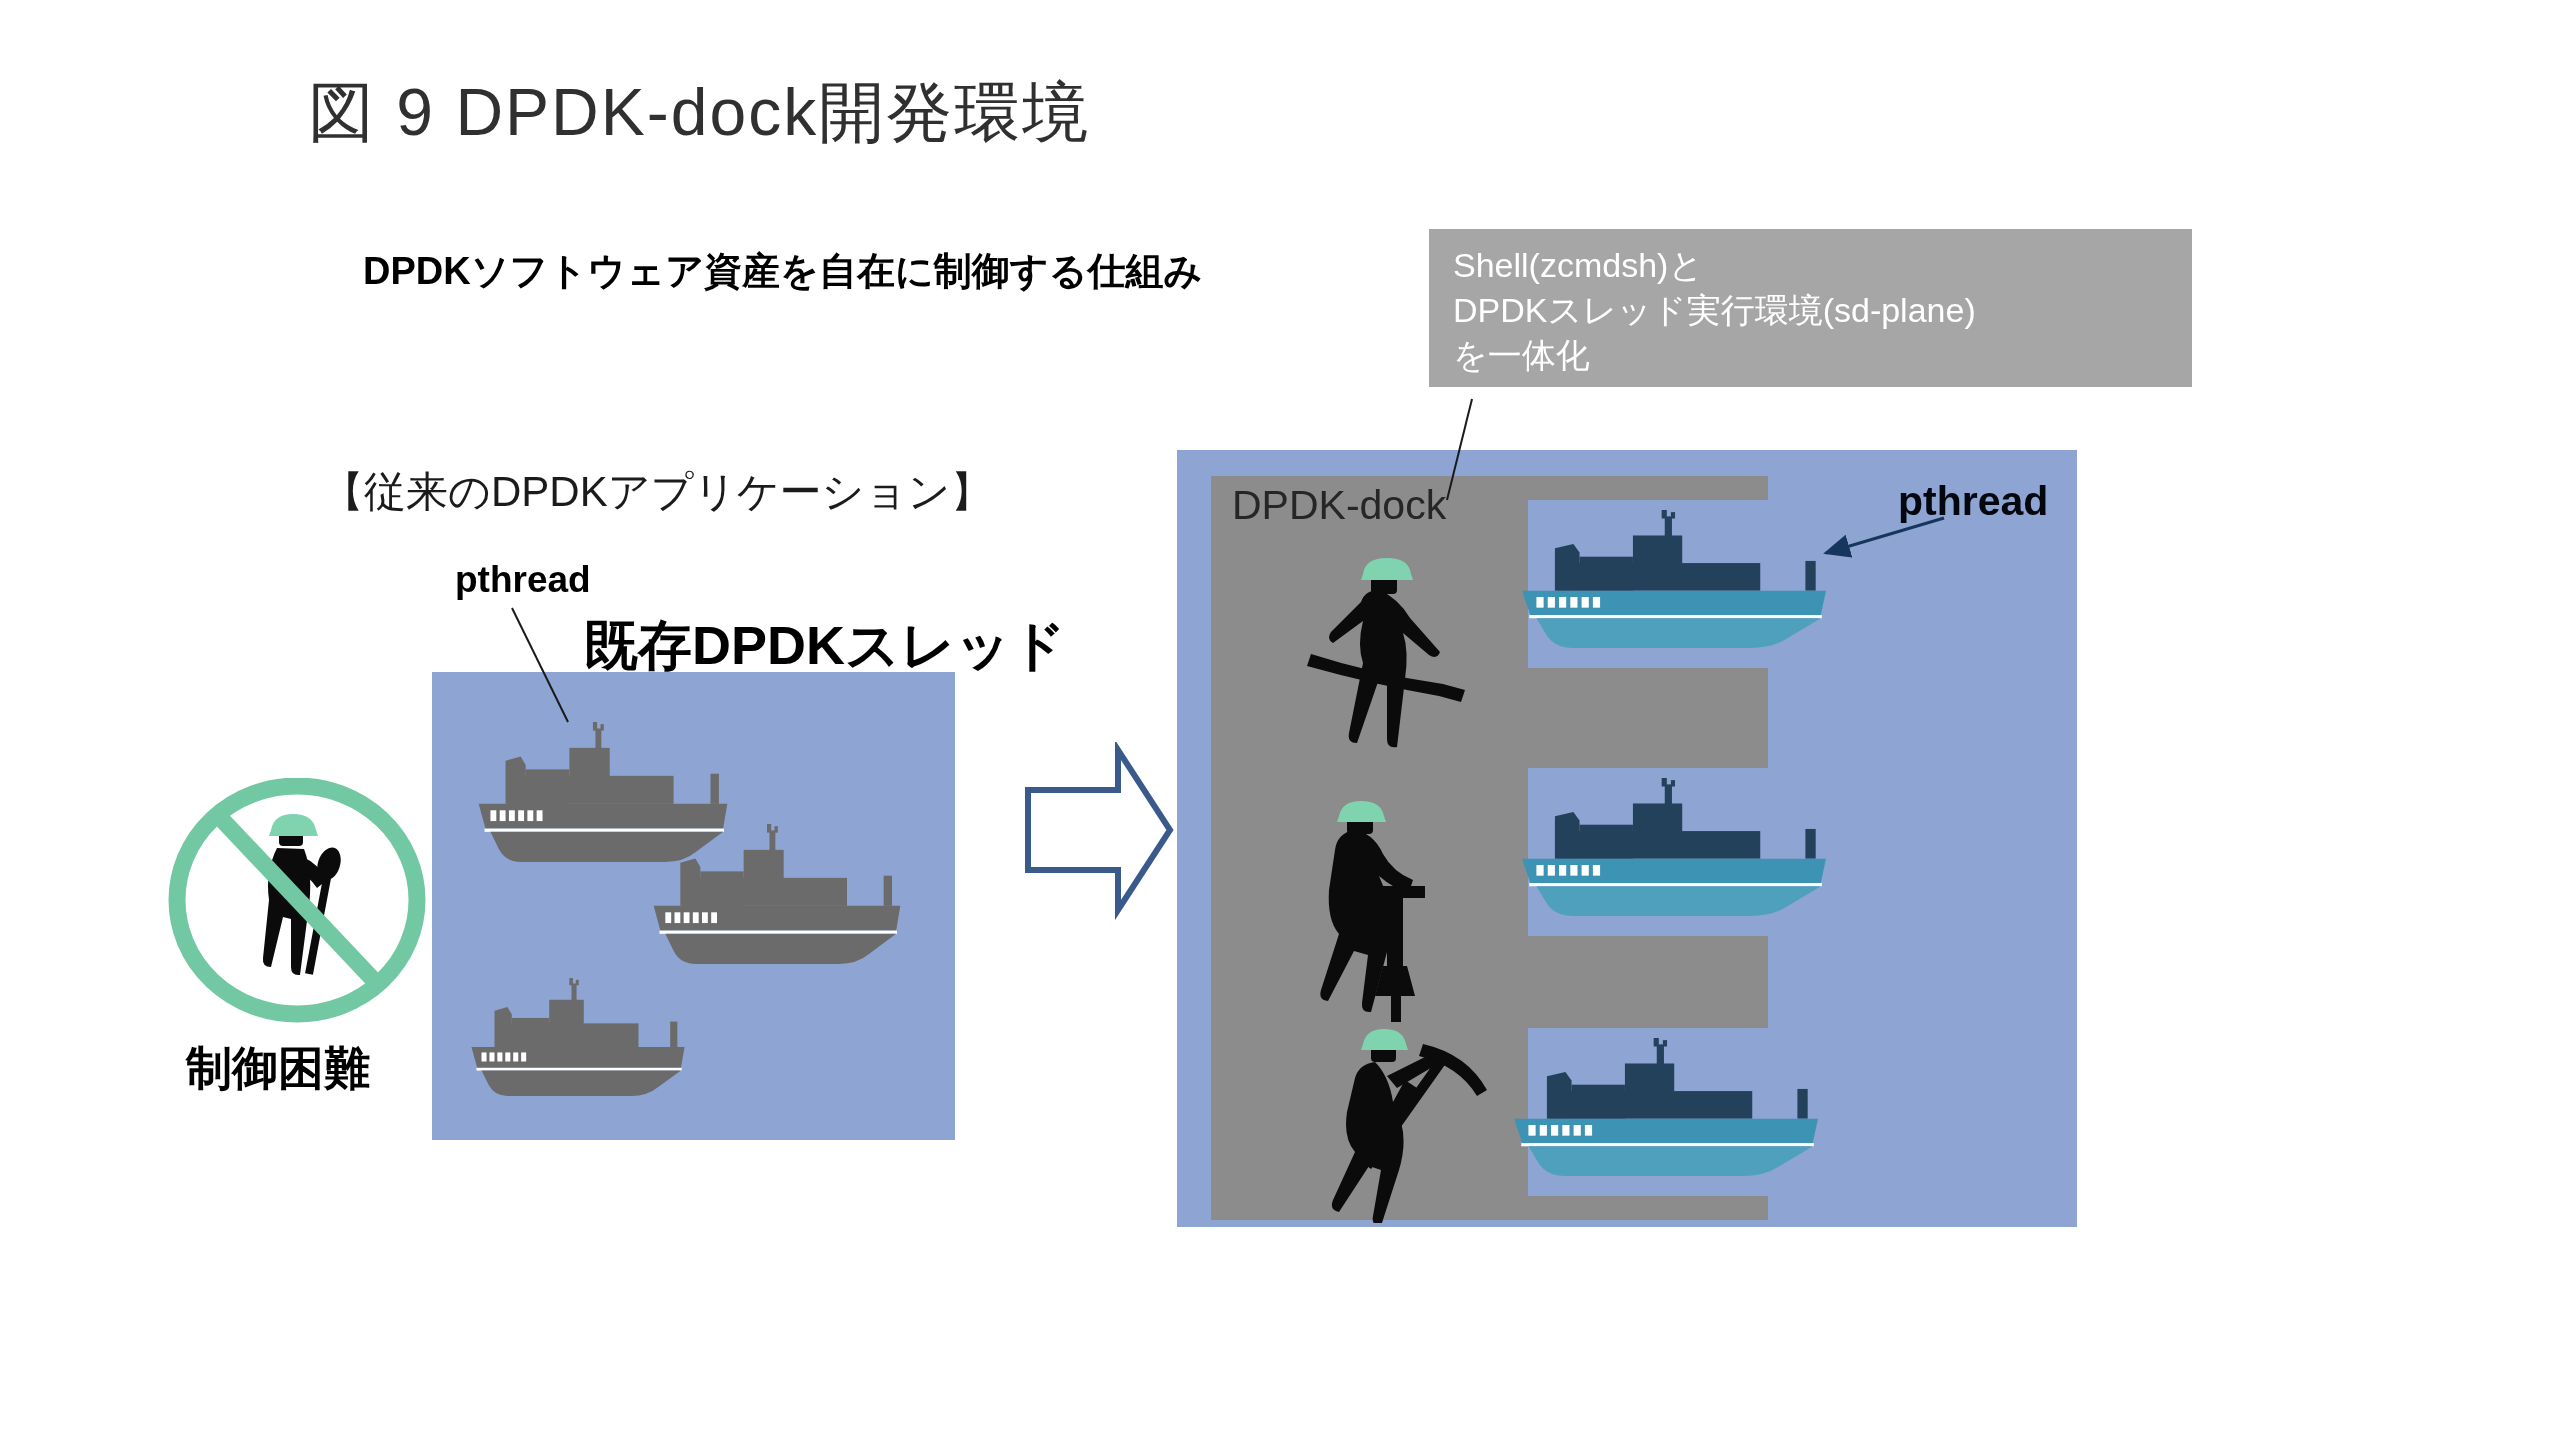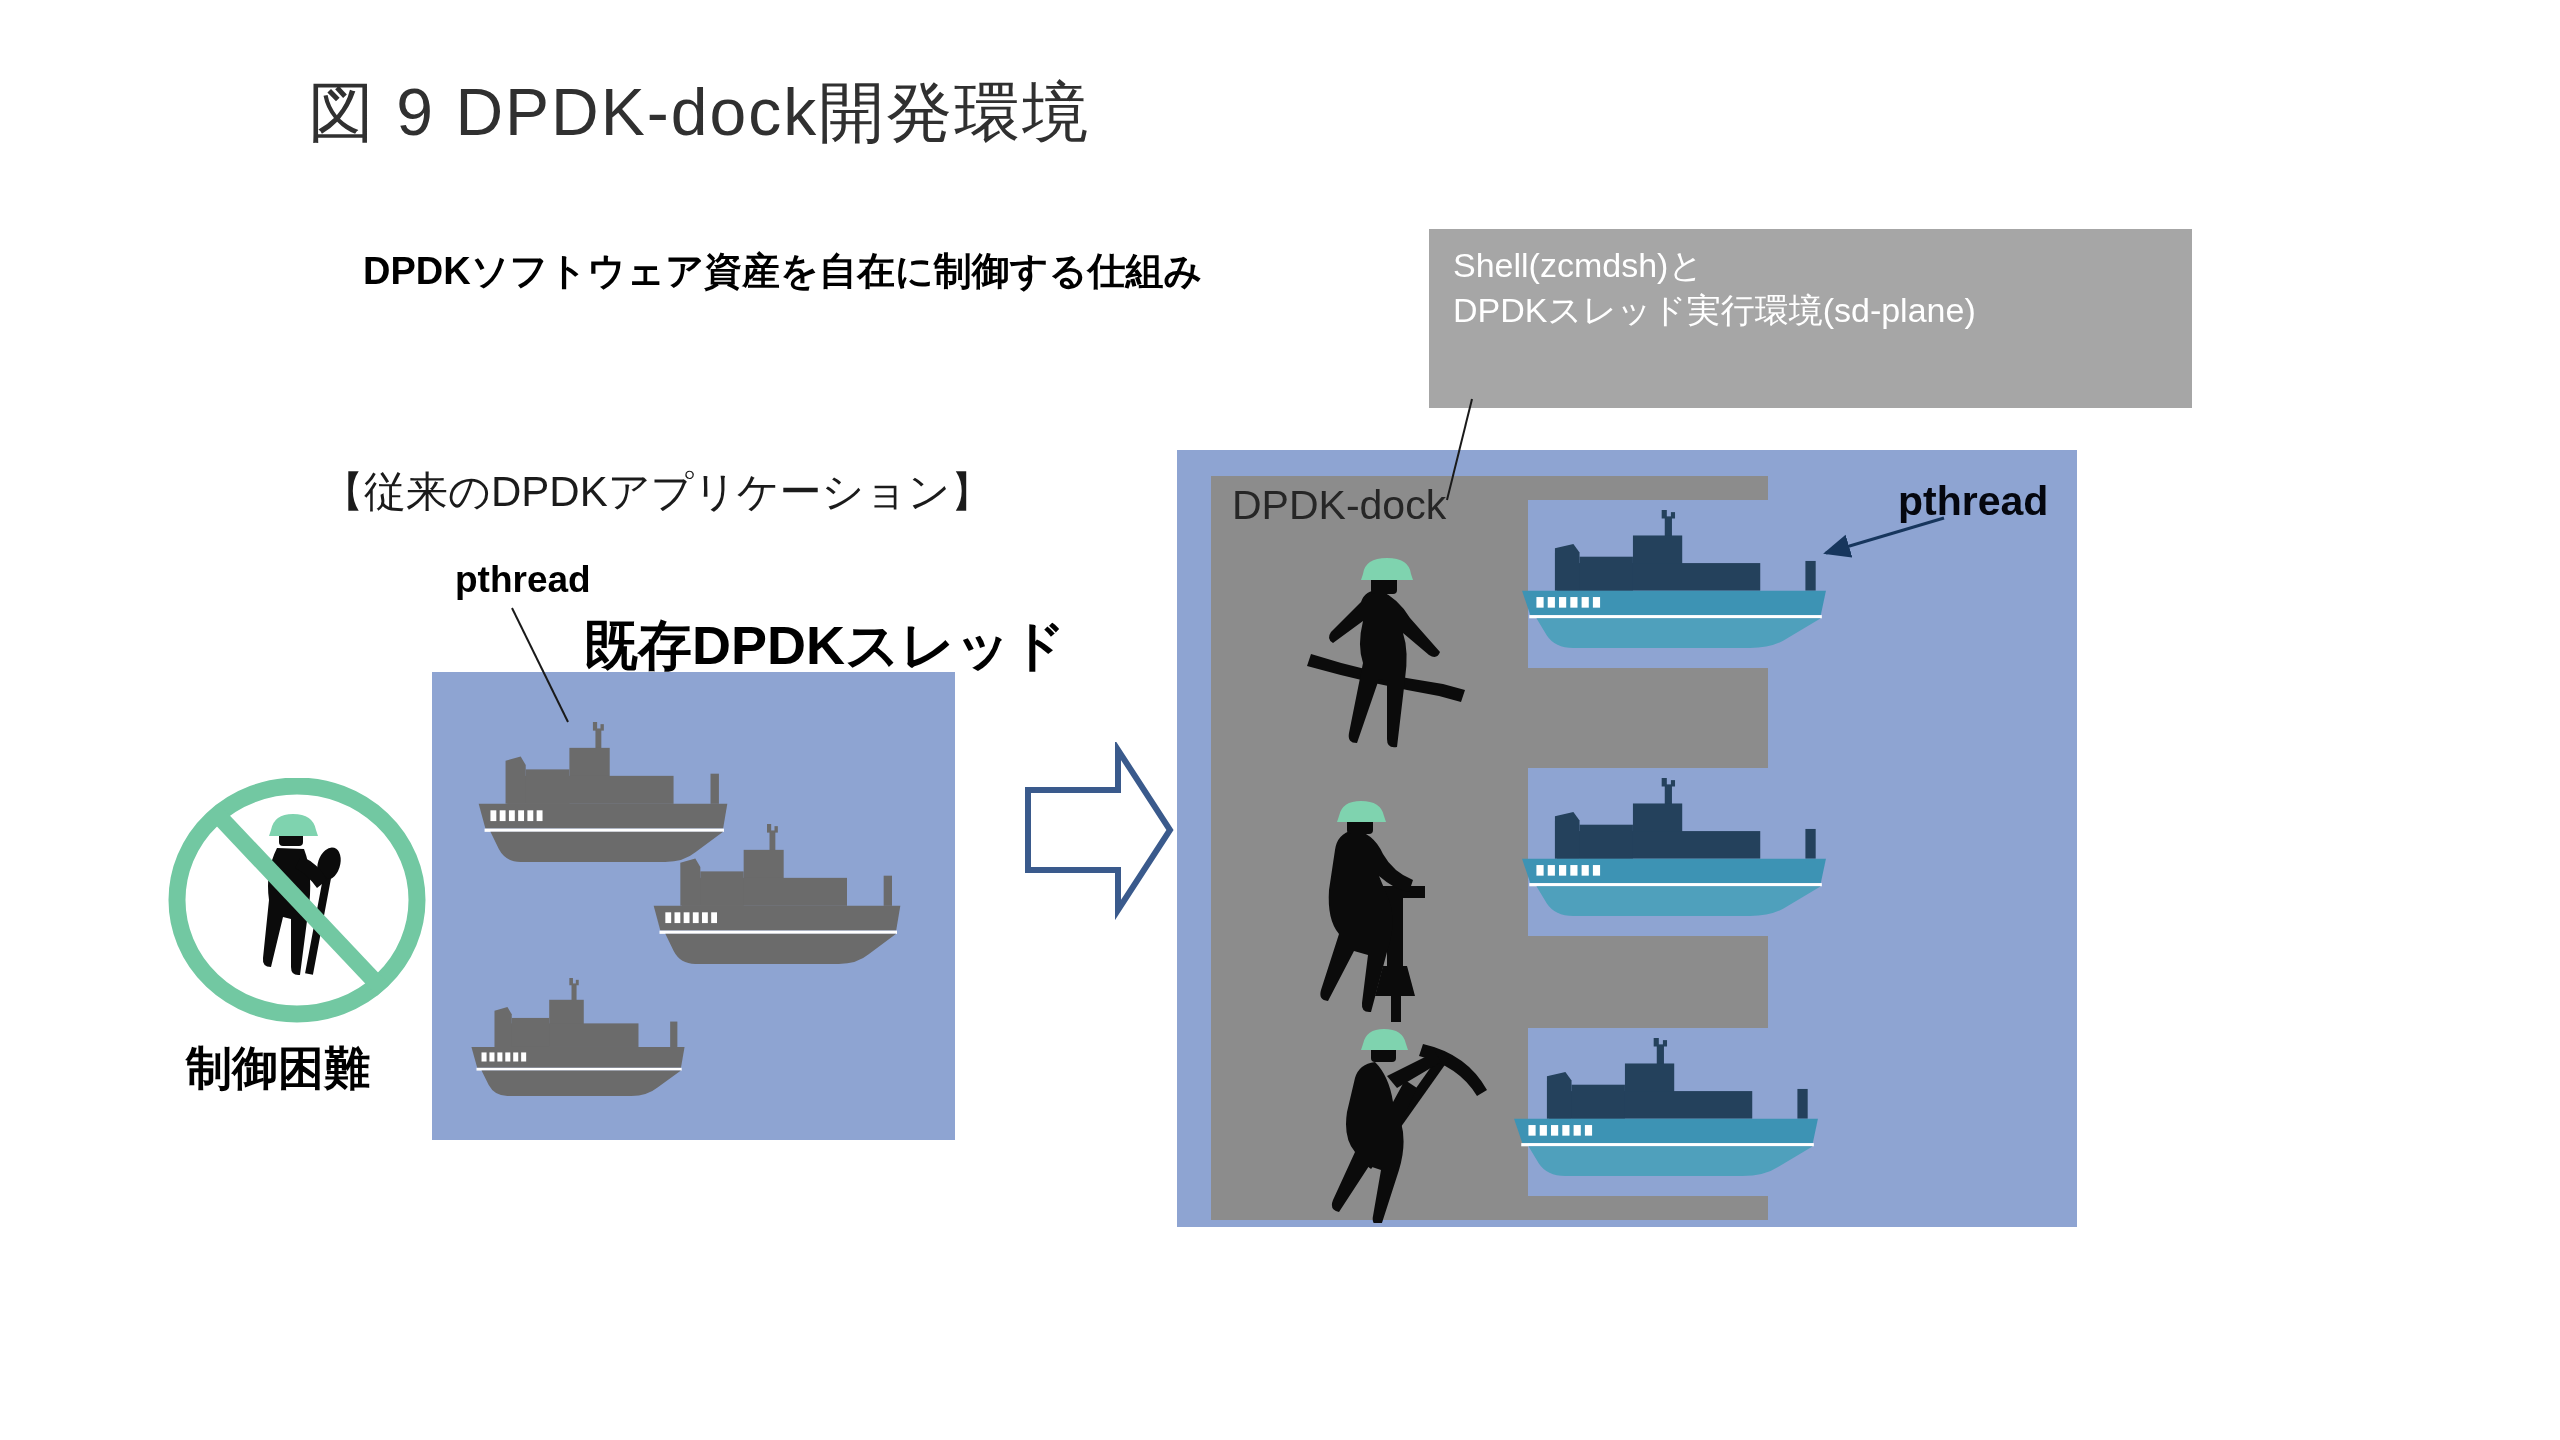--- a/index.html
+++ b/index.html
@@ -4,21 +4,21 @@
 <style>
   html,body{margin:0;padding:0;background:#ffffff;}
   .canvas{
     position:relative;width:2560px;height:1440px;background:#ffffff;overflow:hidden;
     font-family:"Liberation Sans","DejaVu Sans",sans-serif;color:#000;
   }
   .abs{position:absolute;}
   .fig-title{left:308px;top:68px;font-size:66px;font-weight:400;color:#303030;letter-spacing:2px;white-space:nowrap;}
   .fig-subtitle{left:363px;top:208px;font-size:38px;font-weight:700;color:#000;white-space:nowrap;margin-top:38px;}
   .callout{
-    left:1429px;top:229px;width:763px;height:179px;
+    left:1429px;top:229px;width:763px;height:158px;
     background:var(--callout-gray,#A6A6A6);color:#fff;
     font-size:34px;line-height:45px;font-weight:400;
     padding:14px 0 0 24px;box-sizing:border-box;white-space:nowrap;
   }
   .before-heading{left:322px;top:464px;font-size:42px;font-weight:400;color:#1b1b1b;white-space:nowrap;text-align:center;}
   .pthread-left{left:455px;top:559px;font-size:37px;font-weight:700;white-space:nowrap;}
   .existing-thread{left:584px;top:610px;font-size:54px;font-weight:700;white-space:nowrap;}
   .water-left{left:432px;top:672px;width:523px;height:468px;background:var(--water-blue,#8EA4D2);}
   .caption-left{left:186px;top:1038px;font-size:46px;font-weight:700;white-space:nowrap;}
   .panel-right{left:1177px;top:450px;width:900px;height:777px;background:var(--water-blue,#8EA4D2);}
@@ -65,20 +65,21 @@
       </g>
     </defs>
   </svg>
 
   <div class="abs fig-title">図 9 DPDK-dock開発環境</div>
   <div class="abs fig-subtitle">DPDKソフトウェア資産を自在に制御する仕組み</div>
 
   <div class="abs callout">
     <div>Shell(zcmdsh)と</div>
     <div>DPDKスレッド実行環境(sd-plane)</div>
+    <div>を一体化</div>
   </div>
 
   <div class="abs before-heading">【従来のDPDKアプリケーション】</div>
   <div class="abs pthread-left">pthread</div>
   <div class="abs existing-thread">既存DPDKスレッド</div>
 
   <div class="abs water-left"></div>
   <svg class="abs ship-gray" style="left:477px;top:722px" width="252" height="140" viewBox="0 0 300 130" preserveAspectRatio="none">
       <use href="#ship-shape"></use>
     </svg>

